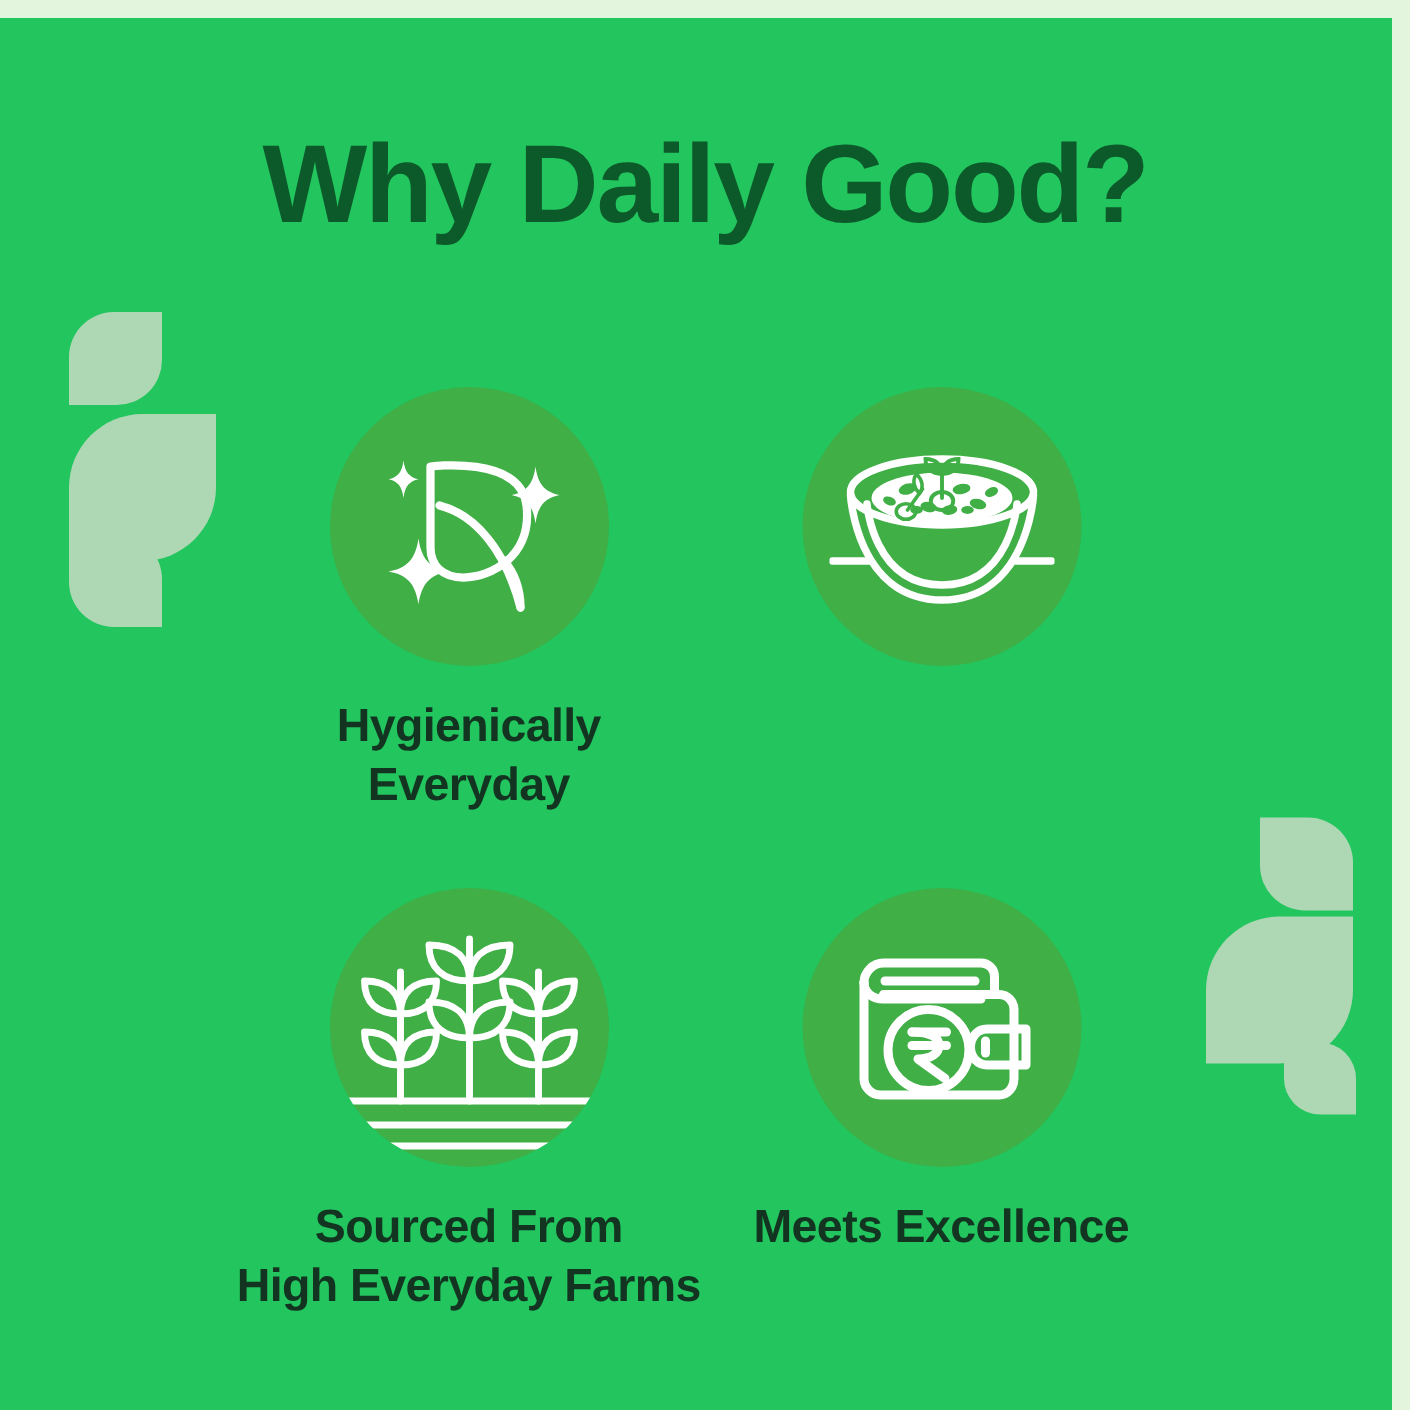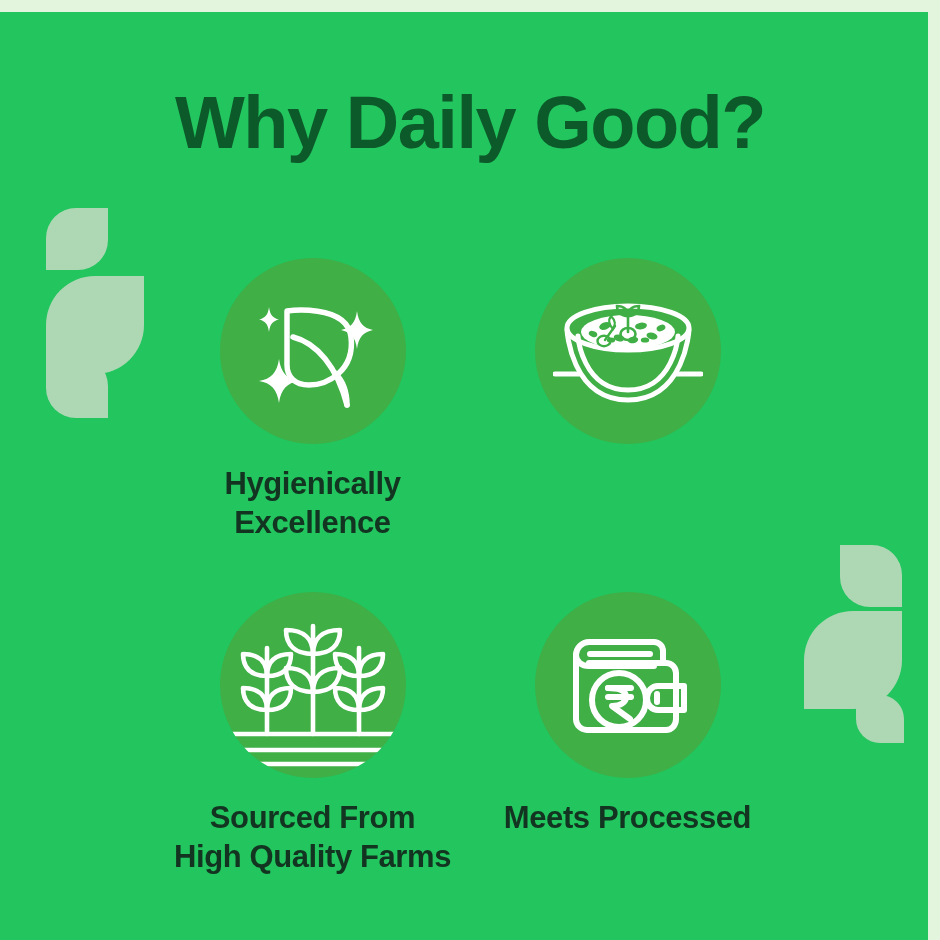--- a/index.html
+++ b/index.html
@@ -152,21 +152,21 @@
               <path d="M36 78 C38 92 44 98 56 100 C44 102 38 108 36 122 C34 108 28 102 16 100 C28 98 34 92 36 78 Z" fill="#ffffff"></path>
 
               <path d="M114 30 C115.6 42 120.4 47 130 49 C120.4 51 115.6 56 114 68 C112.4 56 107.6 51 98 49 C107.6 47 112.4 42 114 30 Z" fill="#ffffff"></path>
 
               <path d="M26 26 C27 34 30 37.2 36 38.5 C30 39.8 27 43 26 51 C25 43 22 39.8 16 38.5 C22 37.2 25 34 26 26 Z" fill="#ffffff"></path>
             </svg>
           </span>
         </div>
         <div class="feature-label">
           <div>Hygienically</div>
-          <div>Excellence</div>
+          <div>Everyday</div>
         </div>
       </div>
 
       <div class="feature-card">
         <div class="feature-icon-circle">
           <span>
             <svg width="150" height="150" viewBox="0 0 150 150" fill="none">
 
               <path d="M14 54 C14 54 18 124 75 124 C132 124 136 54 136 54" stroke="#ffffff" stroke-width="5" stroke-linecap="round" fill="none"></path>
 
@@ -239,21 +239,21 @@
 
                 <path d="M6 142 H180"></path>
                 <path d="M14 158 H172"></path>
                 <path d="M30 172 H156"></path>
               </g>
             </svg>
           </span>
         </div>
         <div class="feature-label">
           <div>Sourced From</div>
-          <div>High Quality Farms</div>
+          <div>High Everyday Farms</div>
         </div>
       </div>
 
       <div class="feature-card">
         <div class="feature-icon-circle">
           <span>
             <svg width="140" height="140" viewBox="0 0 140 140" fill="none">
               <g stroke="#ffffff" stroke-width="6" fill="none" stroke-linecap="round" stroke-linejoin="round">
 
                 <path d="M18 40 C18 33 24 27 31 27 H96 C101 27 105 31 105 36 V48"></path>
@@ -270,19 +270,19 @@
                 <circle cx="61" cy="85" r="27"></circle>
 
                 <path d="M50 73 H73"></path>
                 <path d="M50 82 H73"></path>
                 <path d="M50 73 C63 73 68 77 68 82 C68 87 63 91 54 91 L72 104"></path>
               </g>
             </svg>
           </span>
         </div>
         <div class="feature-label">
-          <div>Meets Processed</div>
+          <div>Meets Excellence</div>
         </div>
       </div>
 
     </div>
   </div>
 </div>
 
 </body></html>

